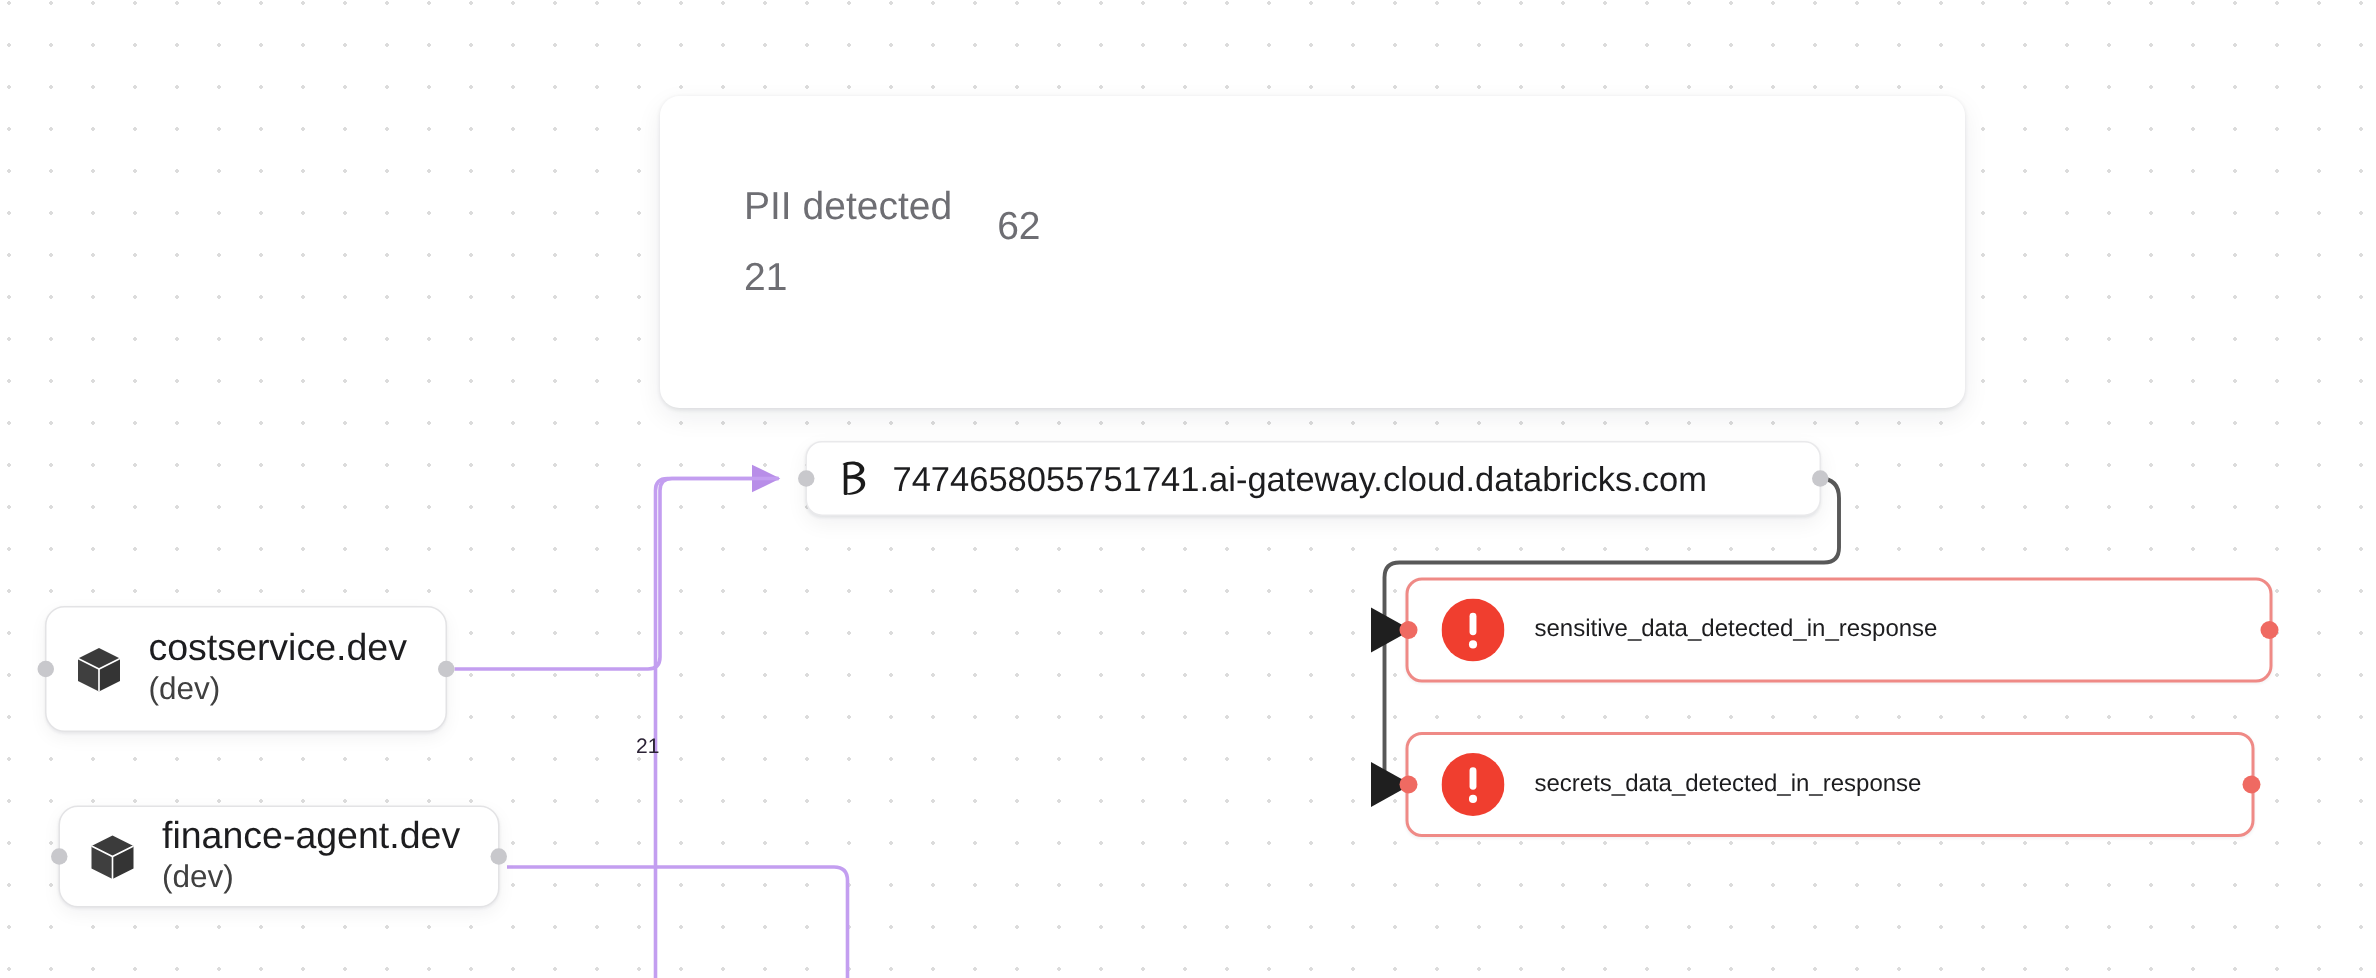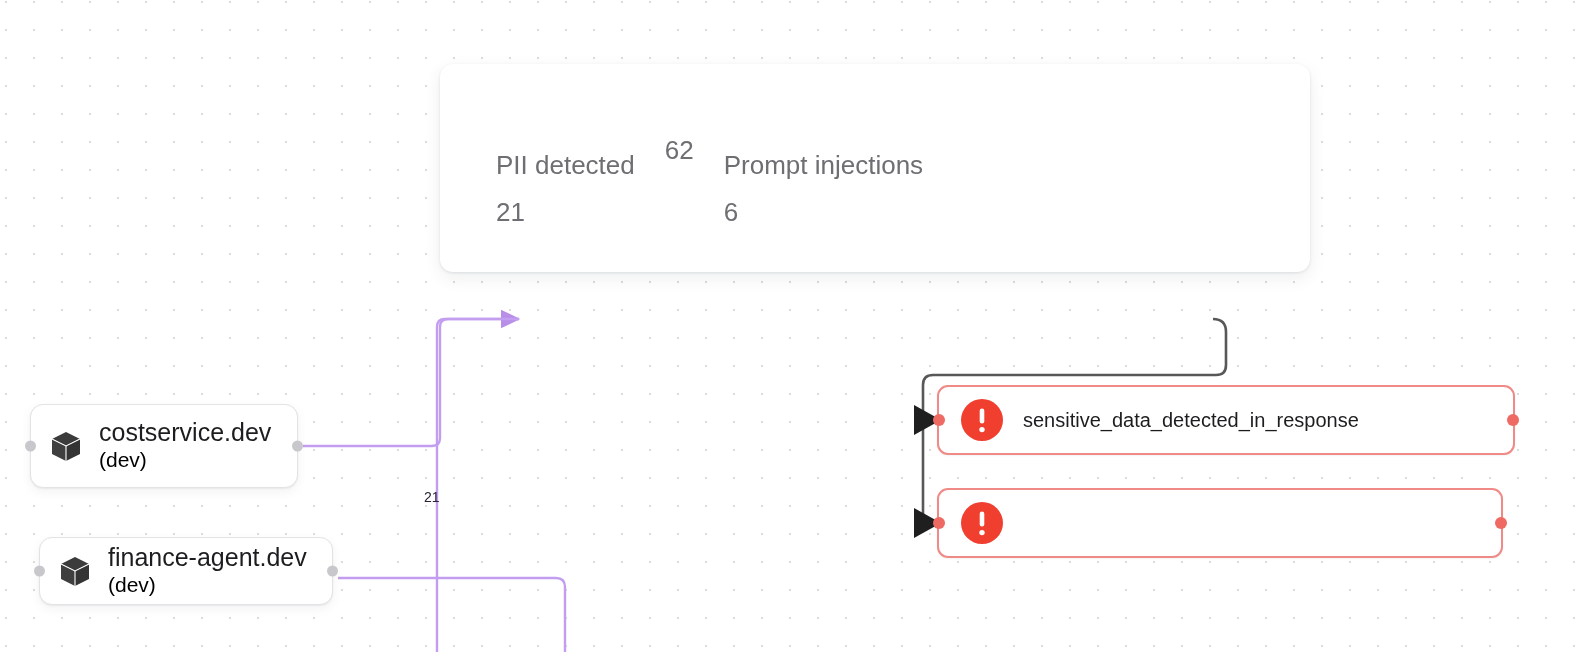--- a/index.html
+++ b/index.html
@@ -36,21 +36,20 @@
     align-items: flex-start;
   }
   .stat { margin-right: 30px; }
   .stat:last-child { margin-right: 0; }
   .stat-label {
     font-size: 26px;
     color: #6e6e73;
     line-height: 34px;
     white-space: nowrap;
     font-weight: 400;
-    margin-top: 28px;
   }
   .stat-value {
     font-size: 26px;
     color: #6e6e73;
     line-height: 34px;
     margin-top: 13px;
     font-weight: 400;
   }
 
   
@@ -65,42 +64,42 @@
   
   .svc-node {
     border: 1.5px solid #e3e3e5;
     border-radius: 13px;
     box-shadow: 0 1px 2px rgba(16,24,40,.06), 0 4px 12px rgba(16,24,40,.05);
     padding: 0 18px 0 16px;
   }
   .cube-icon { width: 38px; height: 38px; flex: none; margin-right: 14px; }
   .svc-text { display: flex; flex-direction: column; justify-content: center; }
   .svc-title { font-size: 25px; color: #1d1d1f; line-height: 27px; white-space: nowrap; }
-  .svc-sub { font-size: 21px; color: #000000; line-height: 27px; }
+  .svc-sub { font-size: 21px; color: #404040; line-height: 27px; }
 
   
   .gw-node {
     border: 1.5px solid #e9e9eb;
     border-radius: 11px;
     box-shadow: 0 1px 2px rgba(16,24,40,.07), 0 5px 14px rgba(16,24,40,.06);
     padding: 0 16px 0 14px;
   }
   .db-logo { width: 30px; height: 30px; flex: none; margin-right: 13px; }
   .gw-label { font-size: 23px; color: #1d1d1f; white-space: nowrap; line-height: 30px; }
 
   
   .alert-node {
     border: 2px solid #ef8a86;
     border-radius: 11px;
     background: #fff;
     padding: 0 16px 0 22px;
     box-shadow: 0 1px 2px rgba(16,24,40,.05);
   }
   .alert-icon { width: 42px; height: 42px; flex: none; margin-right: 20px; }
-  .alert-label { font-size: 20px; color: #1d1d1f; white-space: nowrap; line-height: 30px; }
+  .alert-label { font-size: 16px; color: #1d1d1f; white-space: nowrap; line-height: 30px; }
 
   
   .port {
     position: absolute;
     width: 11px; height: 11px;
     border-radius: 50%;
     background: #c8c8cc;
     top: 50%;
     transform: translateY(-50%);
     z-index: 4;
@@ -149,27 +148,39 @@
 
   <div class="stats-card">
     <div class="stats-row">
       <div class="stat">
         <div class="stat-label">PII detected</div>
         <div class="stat-value">21</div>
       </div>
       <div class="stat">
         <div class="stat-value">62</div>
       </div>
-      <div class="stat">
-        <div class="stat-label">Prompt injections</div>
-        <div class="stat-value">6</div>
-      </div>
     </div>
   </div>
 
+  <div class="node gw-node" style="left:537px; top:294px; width:677px; height:50px;">
+    <span class="port left"></span>
+    <span class="db-logo">
+      <svg viewBox="0 0 32 32" width="30" height="30" aria-hidden="true">
+        <path d="M10.5 5.5 C16 2.6 24 3.6 25.6 8.2 C26.6 11.2 24.2 13.6 20.6 14.6
+                 C24.4 14.9 27 17.2 26.4 20.6 C25.6 25.4 18.4 28.6 12.4 27.2
+                 C12.1 27.1 12.3 26.4 12.7 26.4 C17.6 26.6 23 24.2 23.4 20.6
+                 C23.7 17.6 20.4 16.2 16.6 16.2 L13.4 16.2 L13.4 13.6 L16.2 13.6
+                 C19.6 13.6 22.8 12 22.6 9.4 C22.3 6.2 16.6 5.2 12.6 6.8
+                 C12.1 7 10.1 5.8 10.5 5.5 Z" fill="#1a1a1a"></path>
+        <rect x="11.2" y="5.6" width="2.6" height="22.2" rx="1.1" fill="#1a1a1a"></rect>
+      </svg>
+    </span>
+    <span class="gw-label">7474658055751741.ai-gateway.cloud.databricks.com</span>
+    <span class="port right"></span>
+  </div>
 
   <div class="node svc-node" style="left:30px; top:404px; width:268px; height:84px;">
     <span class="port left"></span>
     <span class="cube-icon">
       <svg viewBox="0 0 38 38" width="38" height="38" aria-hidden="true">
         <path d="M19 5 L33 12 L19 19 L5 12 Z" fill="#3b3b3b"></path>
         <path d="M5 12 L19 19 L19 34 L5 27 Z" fill="#3f3f3f"></path>
         <path d="M33 12 L19 19 L19 34 L33 27 Z" fill="#343434"></path>
         <path d="M19 19 L19 34" stroke="#ffffff" stroke-width="1.1" fill="none"></path>
         <path d="M5 12 L19 19 L33 12" stroke="#ffffff" stroke-width="1.1" fill="none"></path>
@@ -215,16 +226,17 @@
 
   <div class="node alert-node" style="left:937px; top:488px; width:566px; height:70px;">
     <span class="port left red"></span>
     <span class="alert-icon">
       <svg viewBox="0 0 42 42" width="42" height="42" aria-hidden="true">
         <circle cx="21" cy="21" r="21" fill="#F03E2F"></circle>
         <rect x="18.7" y="9.5" width="4.6" height="15" rx="2.3" fill="#ffffff"></rect>
         <circle cx="21" cy="30.6" r="2.7" fill="#ffffff"></circle>
       </svg>
     </span>
+    <span class="alert-label">secrets_data_detected_in_response</span>
     <span class="port right red"></span>
   </div>
 
 </div>
 
 </body></html>

